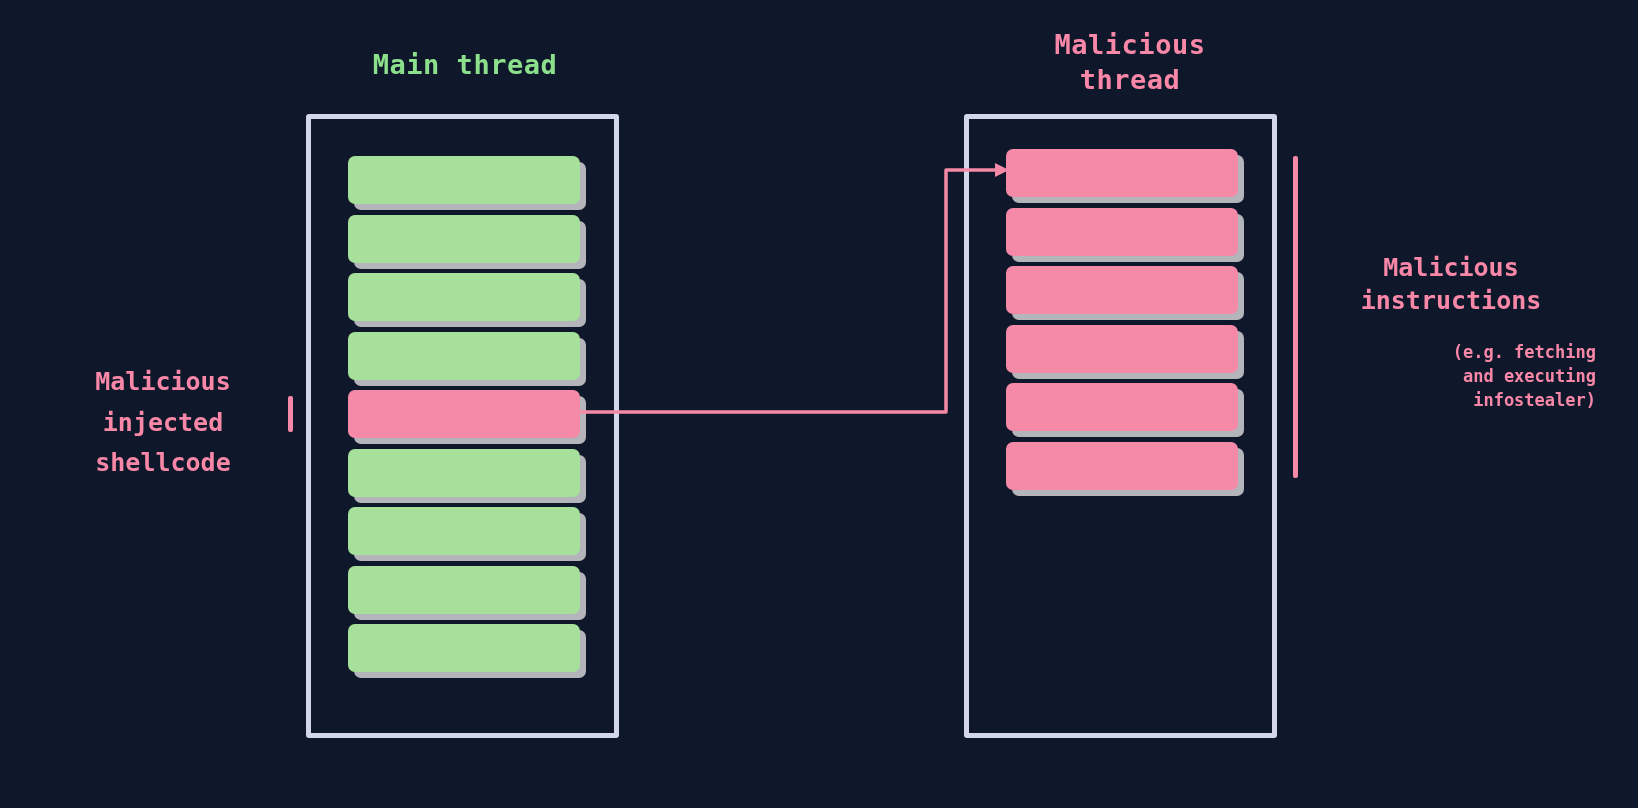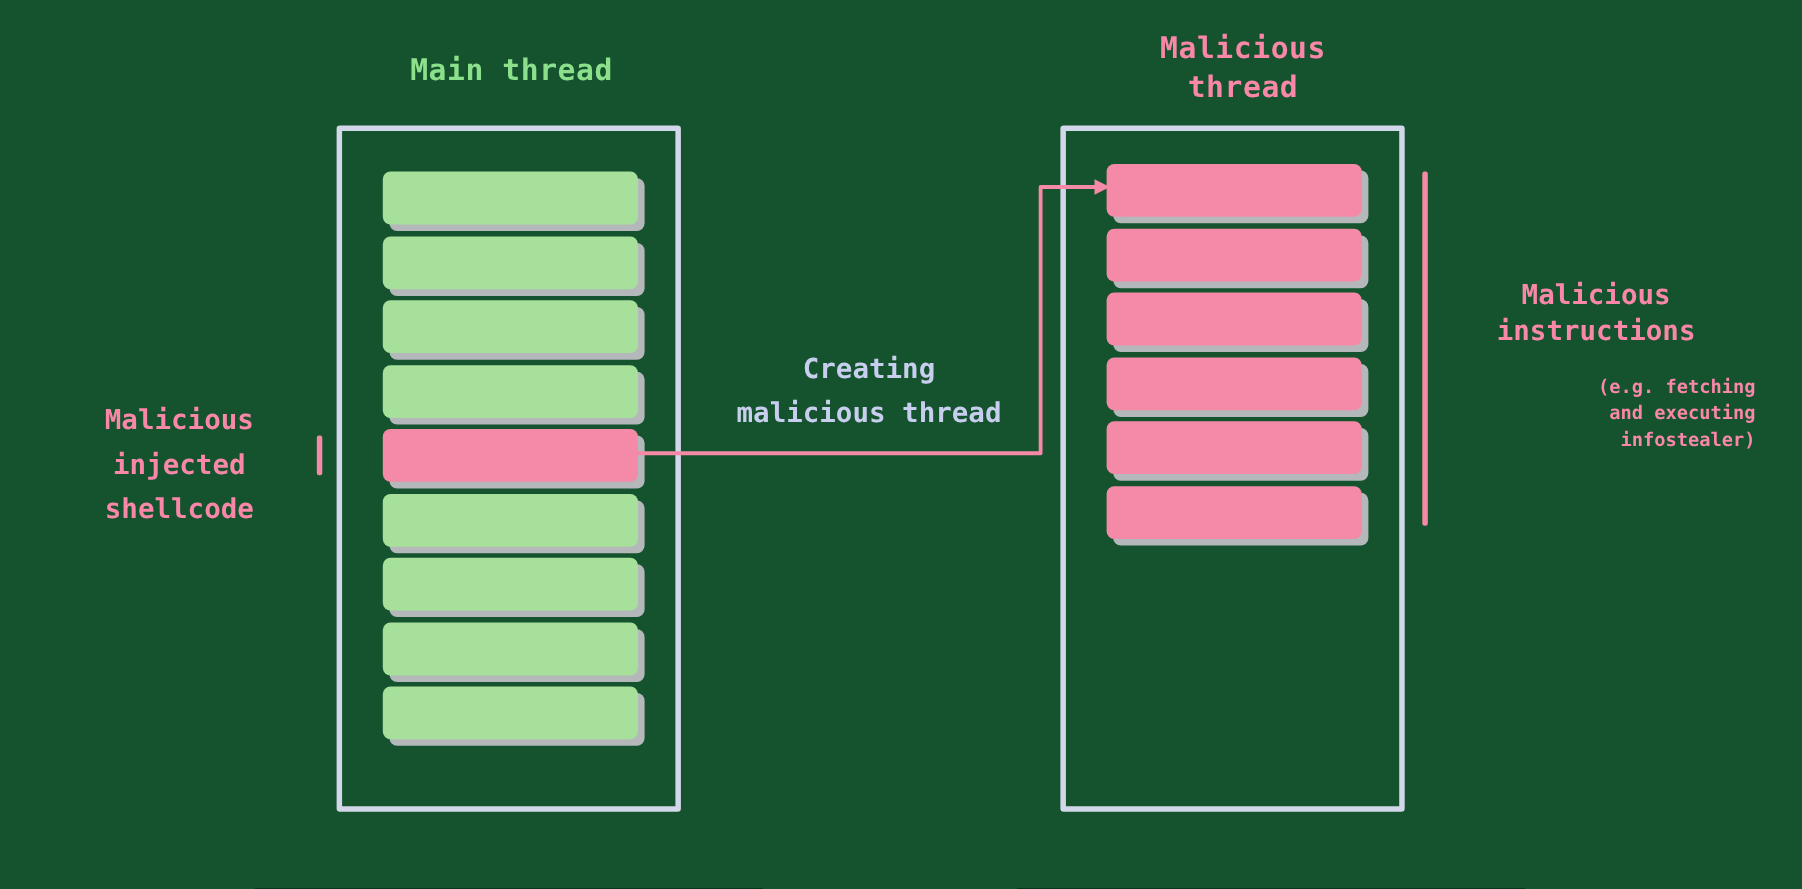--- a/index.html
+++ b/index.html
@@ -5,21 +5,21 @@
   * { box-sizing: border-box; }
   html, body {
     margin: 0; padding: 0;
     background: #000;
     font-family: "DejaVu Sans Mono", "Liberation Mono", monospace;
   }
   #stage {
     position: relative;
     width: 1638px;
     height: 808px;
-    background: #14532d;
+    background: #0f172a;
     overflow: hidden;
   }
 
   
   .col-title {
     position: absolute;
     text-align: center;
     font-weight: 700;
     font-size: 27px;
     line-height: 1.28;
@@ -151,21 +151,19 @@
 shellcode</div>
 
   <div class="side-label" id="label-instructions">
     <span class="big">Malicious
 instructions</span>
     <span class="small">(e.g. fetching
 and executing
 infostealer)</span>
   </div>
 
-  <div id="label-creating">Creating
-malicious thread</div>
 
   <svg id="connector" width="1638" height="808">
     <polyline points="580,412 946,412 946,170 1005,170" fill="none" stroke="#F58AA8" stroke-width="3.5" stroke-linejoin="round" stroke-linecap="butt"></polyline>
     <polygon points="1009,170 995,163 995,177" fill="#F58AA8"></polygon>
   </svg>
 
 </div>
 
 </body></html>

